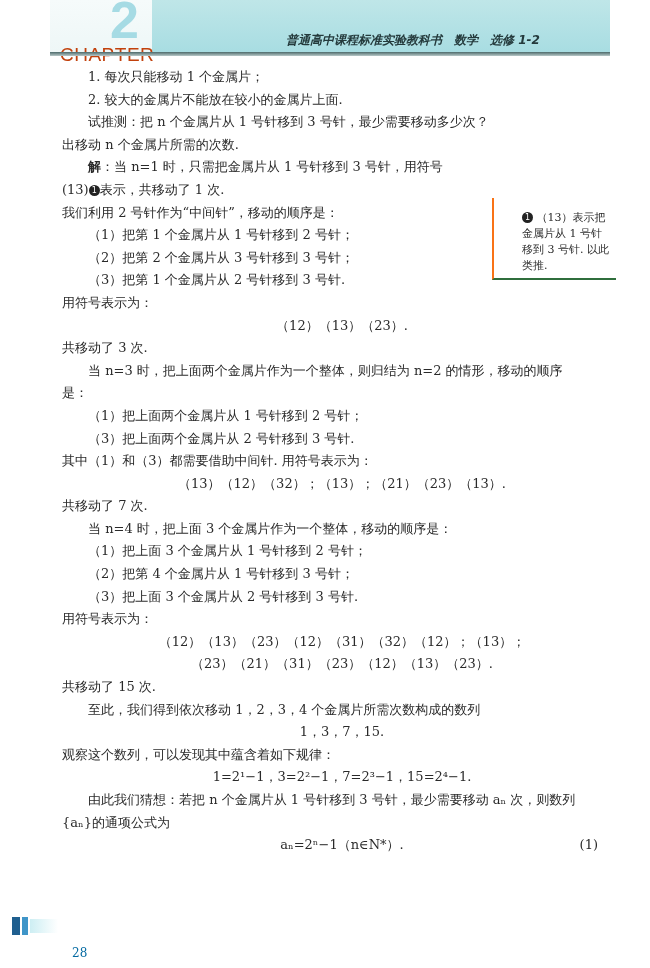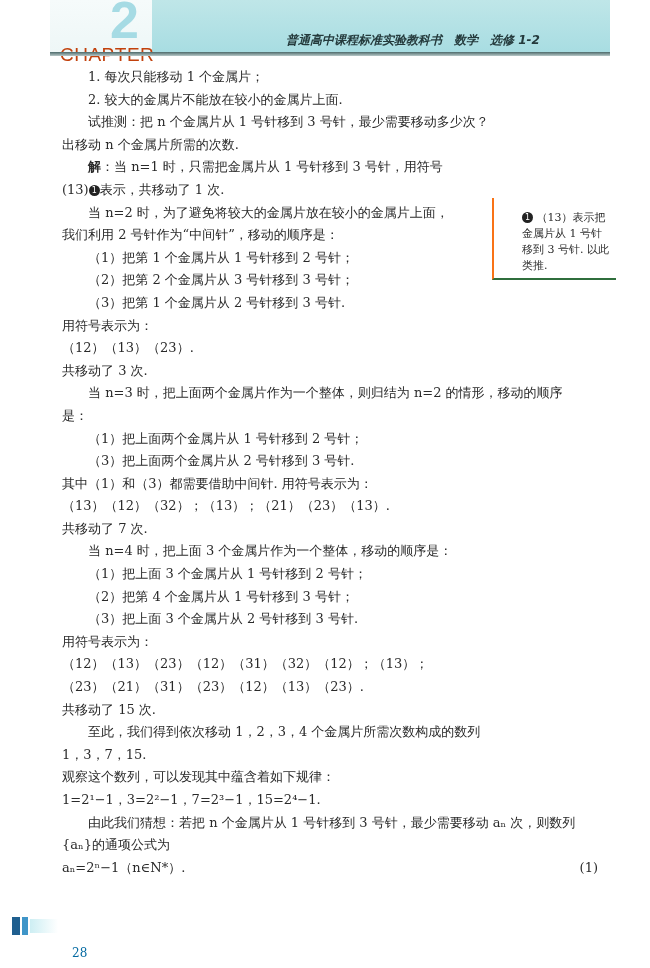--- a/index.html
+++ b/index.html
@@ -33,21 +33,21 @@
   .header .shadow {
     position: absolute; left: 0; top: 52px; width: 560px; height: 4px;
     background: linear-gradient(180deg, #4d6a6b 0%, #b8c9c9 100%);
   }
   .content {
     position: absolute; left: 62px; top: 66px; width: 560px;
     font-size: 13px; line-height: 22.6px;
   }
   .line { white-space: nowrap; height: 22.6px; }
   .ind { padding-left: 26px; }
-  .center { }
+  .center { text-align: center; }
   .b { font-weight: bold; }
   .note {
     position: absolute; left: 492px; top: 198px; width: 124px; height: 82px;
     border-left: 2px solid #f97316; border-bottom: 2px solid #2f6e3c;
     font-size: 11px; line-height: 16px; padding: 12px 4px 0 28px; box-sizing: border-box;
   }
   .circ {
     display: inline-block; width: 11px; height: 11px; border-radius: 50%;
     background: #222; color: #fff; font-size: 8px; line-height: 11px; text-align: center;
     vertical-align: 1px; font-family: "DejaVu Sans", sans-serif;
@@ -75,21 +75,20 @@
   <div class="shadow"></div>
 </div>
 
 <div class="content">
   <div class="line ind"><span>1. 每次只能移动 1 个金属片；</span></div>
   <div class="line ind"><span>2. 较大的金属片不能放在较小的金属片上面.</span></div>
   <div class="line ind"><span>试推测：把 n 个金属片从 1 号针移到 3 号针，最少需要移动多少次？</span></div>
   <div class="line"><span>出移动 n 个金属片所需的次数.</span></div>
   <div class="line ind"><span class="b">解</span><span>：当 n=1 时，只需把金属片从 1 号针移到 3 号针，用符号</span></div>
   <div class="line"><span>(13)</span><span class="circ">1</span><span>表示，共移动了 1 次.</span></div>
-  <div class="line ind"><span>当 n=2 时，为了避免将较大的金属片放在较小的金属片上面，</span></div>
   <div class="line"><span>我们利用 2 号针作为“中间针”，移动的顺序是：</span></div>
   <div class="line ind"><span>（1）把第 1 个金属片从 1 号针移到 2 号针；</span></div>
   <div class="line ind"><span>（2）把第 2 个金属片从 3 号针移到 3 号针；</span></div>
   <div class="line ind"><span>（3）把第 1 个金属片从 2 号针移到 3 号针.</span></div>
   <div class="line"><span>用符号表示为：</span></div>
   <div class="line center"><span>（12）（13）（23）.</span></div>
   <div class="line"><span>共移动了 3 次.</span></div>
   <div class="line ind"><span>当 n=3 时，把上面两个金属片作为一个整体，则归结为 n=2 的情形，移动的顺序</span></div>
   <div class="line"><span>是：</span></div>
   <div class="line ind"><span>（1）把上面两个金属片从 1 号针移到 2 号针；</span></div>

